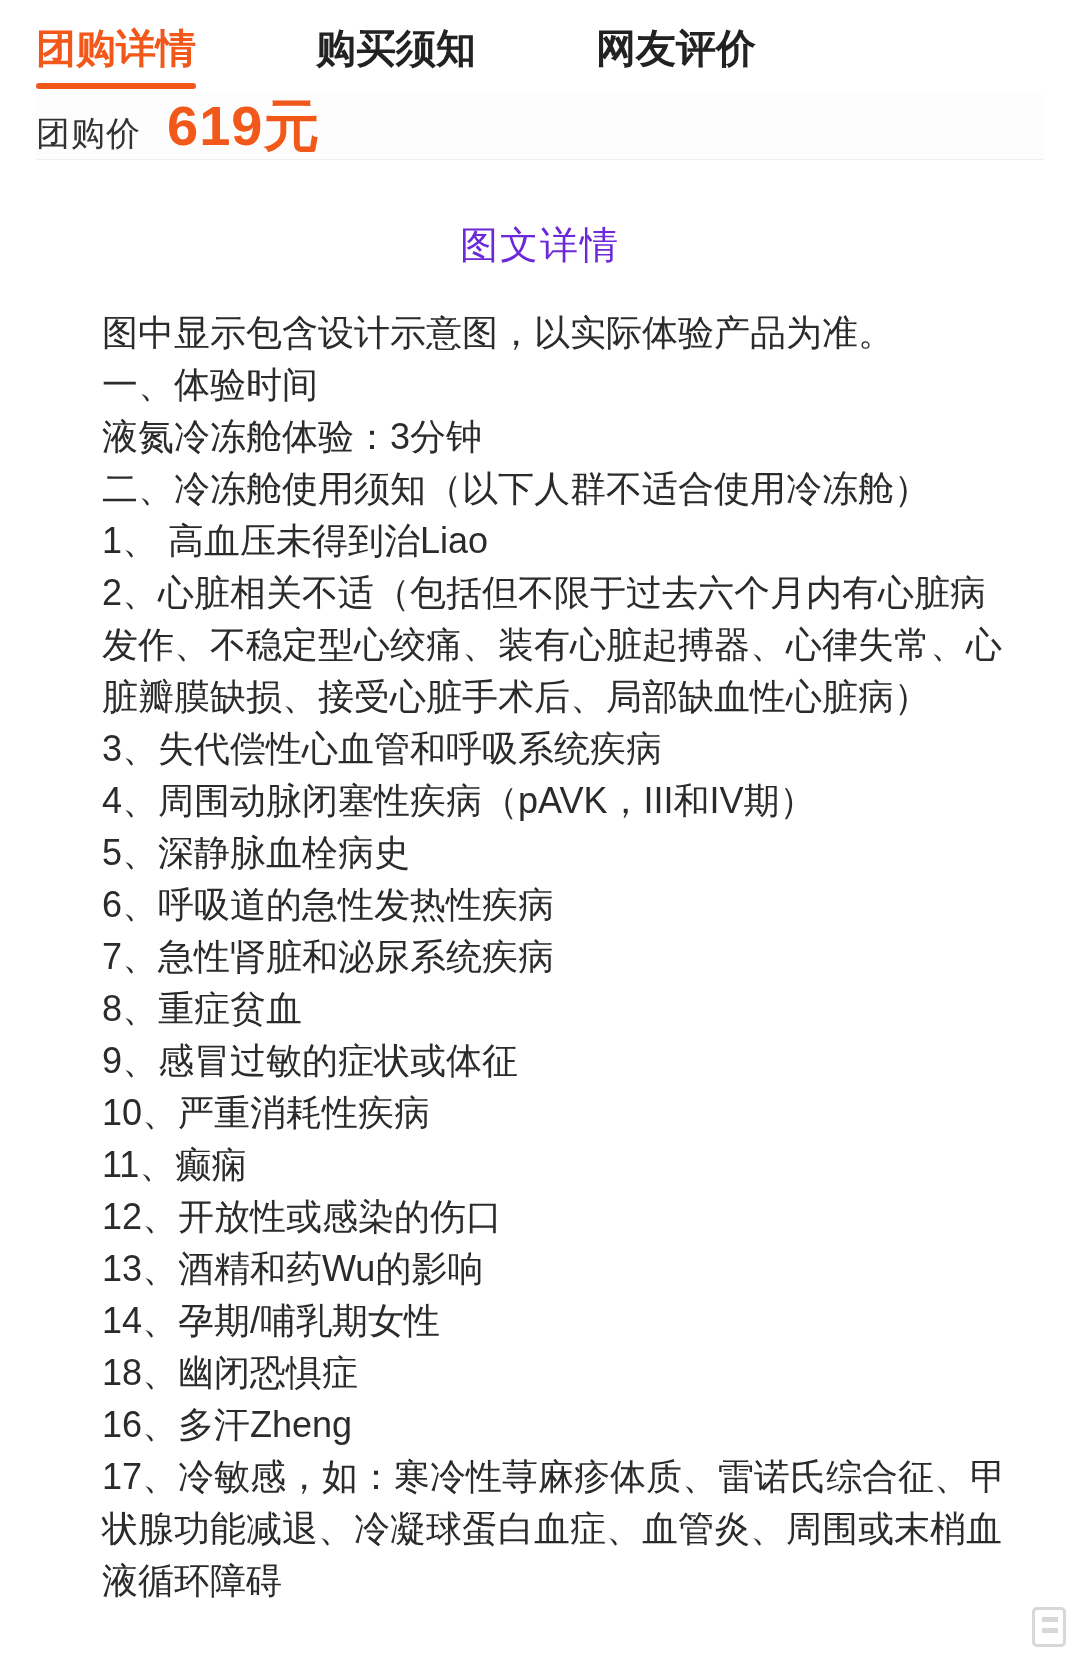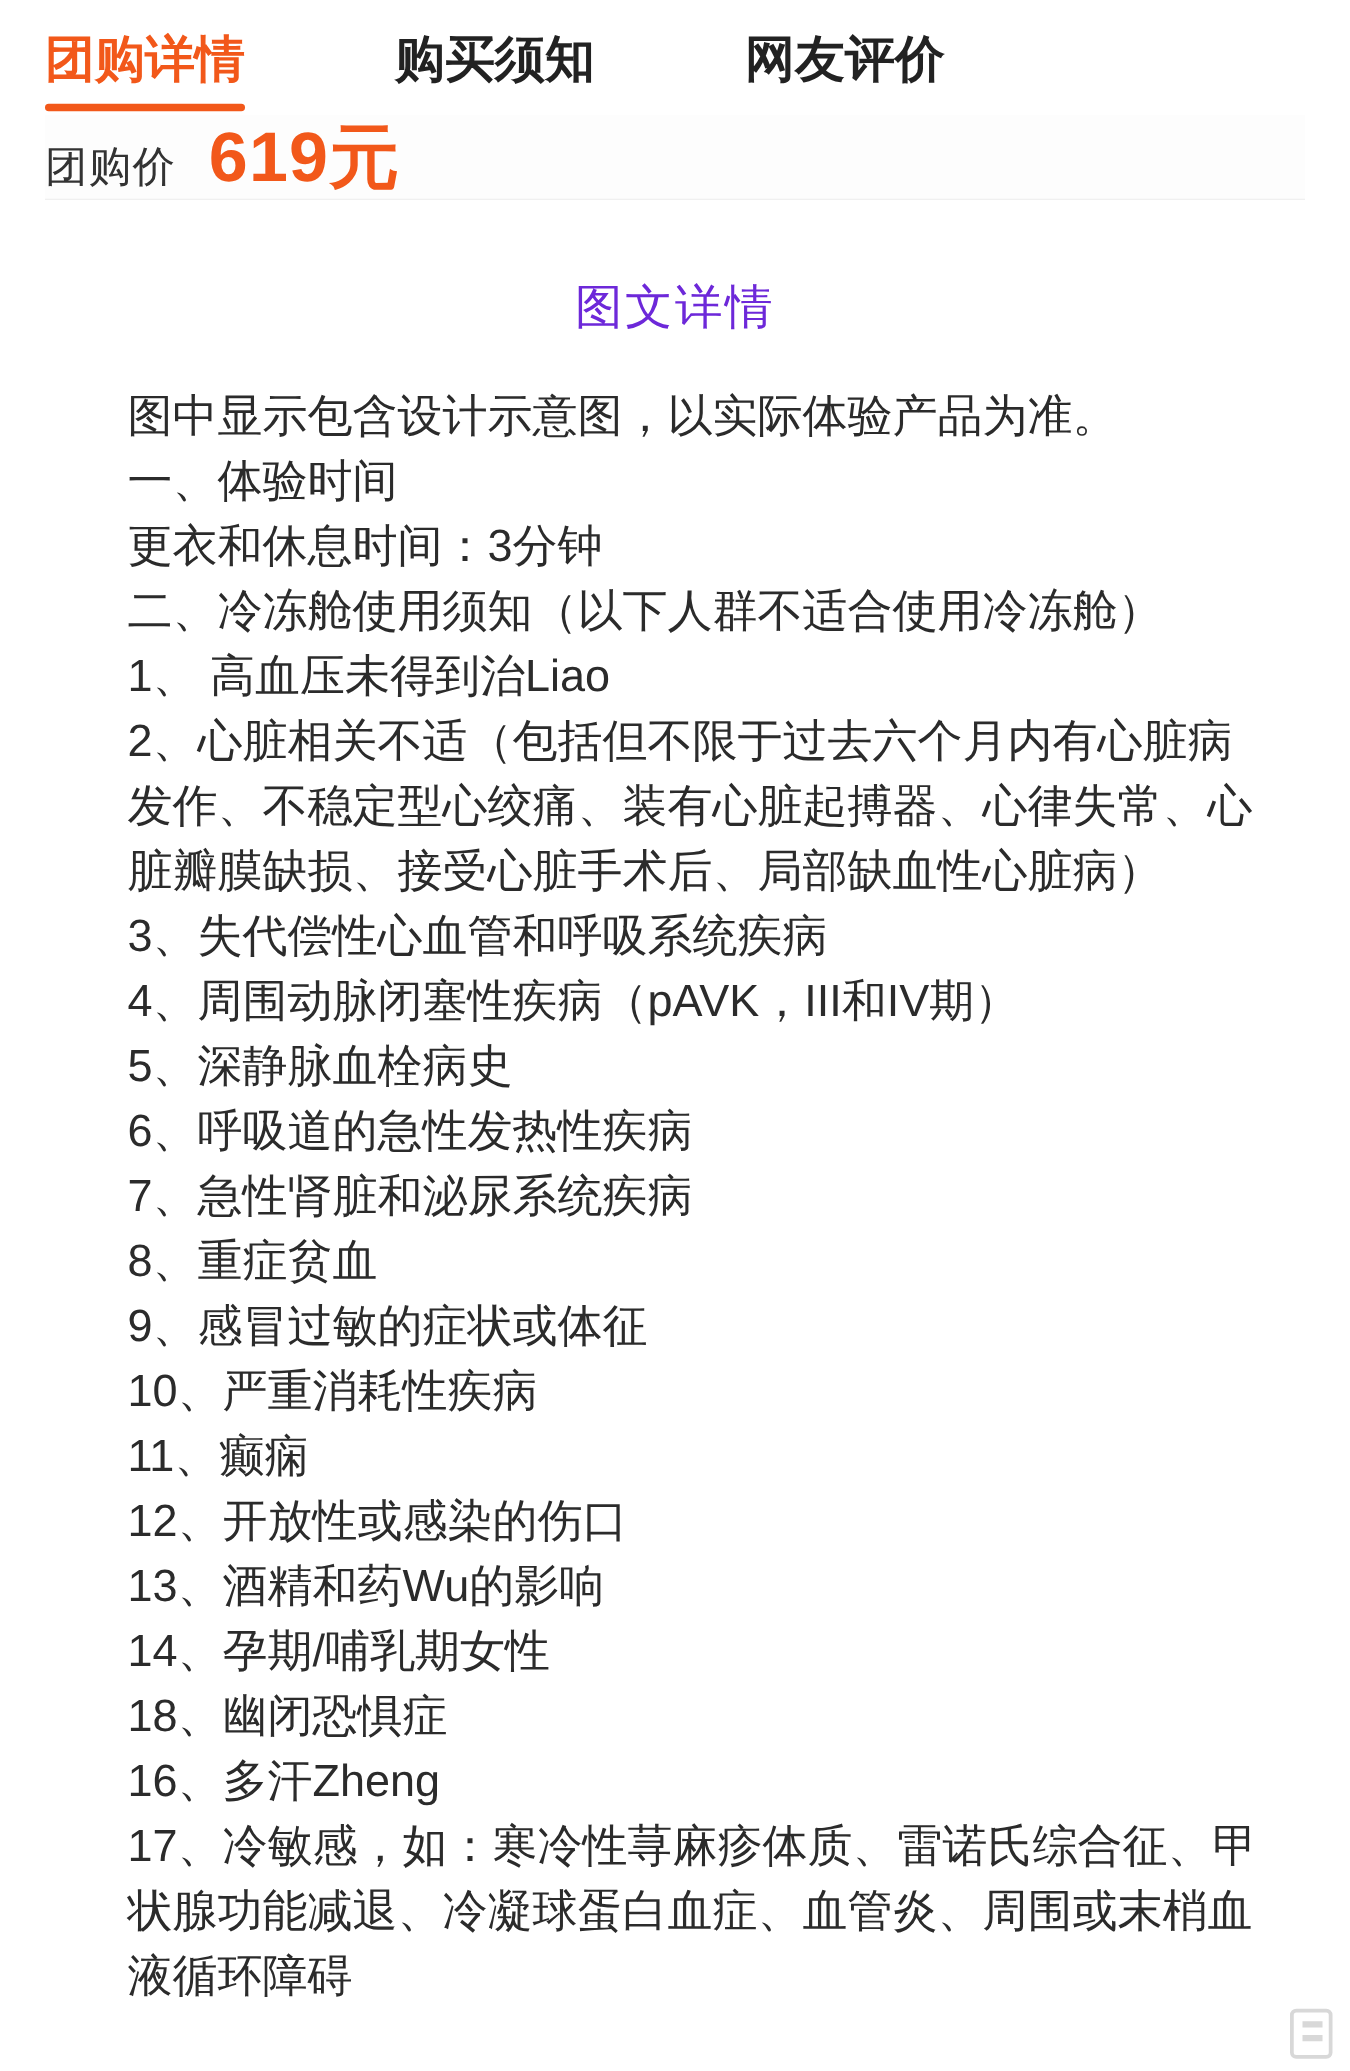--- a/index.html
+++ b/index.html
@@ -153,21 +153,21 @@
       <span class="price-label">团购价</span>
       <span class="price-value">619元</span>
     </div>
   </div>
 
   <div class="detail-card">
     <div class="detail-title">图文详情</div>
     <div class="detail-body">
       <div class="line">图中显示包含设计示意图，以实际体验产品为准。</div>
       <div class="line">一、体验时间</div>
-      <div class="line">更衣和休息时间：3分钟</div>
+      <div class="line">液氮冷冻舱体验：3分钟</div>
       <div class="line">二、冷冻舱使用须知（以下人群不适合使用冷冻舱）</div>
       <div class="line">1、 高血压未得到治Liao</div>
       <div class="line">2、心脏相关不适（包括但不限于过去六个月内有心脏病发作、不稳定型心绞痛、装有心脏起搏器、心律失常、心脏瓣膜缺损、接受心脏手术后、局部缺血性心脏病）</div>
       <div class="line">3、失代偿性心血管和呼吸系统疾病</div>
       <div class="line">4、周围动脉闭塞性疾病（pAVK，III和IV期）</div>
       <div class="line">5、深静脉血栓病史</div>
       <div class="line">6、呼吸道的急性发热性疾病</div>
       <div class="line">7、急性肾脏和泌尿系统疾病</div>
       <div class="line">8、重症贫血</div>
       <div class="line">9、感冒过敏的症状或体征</div>

